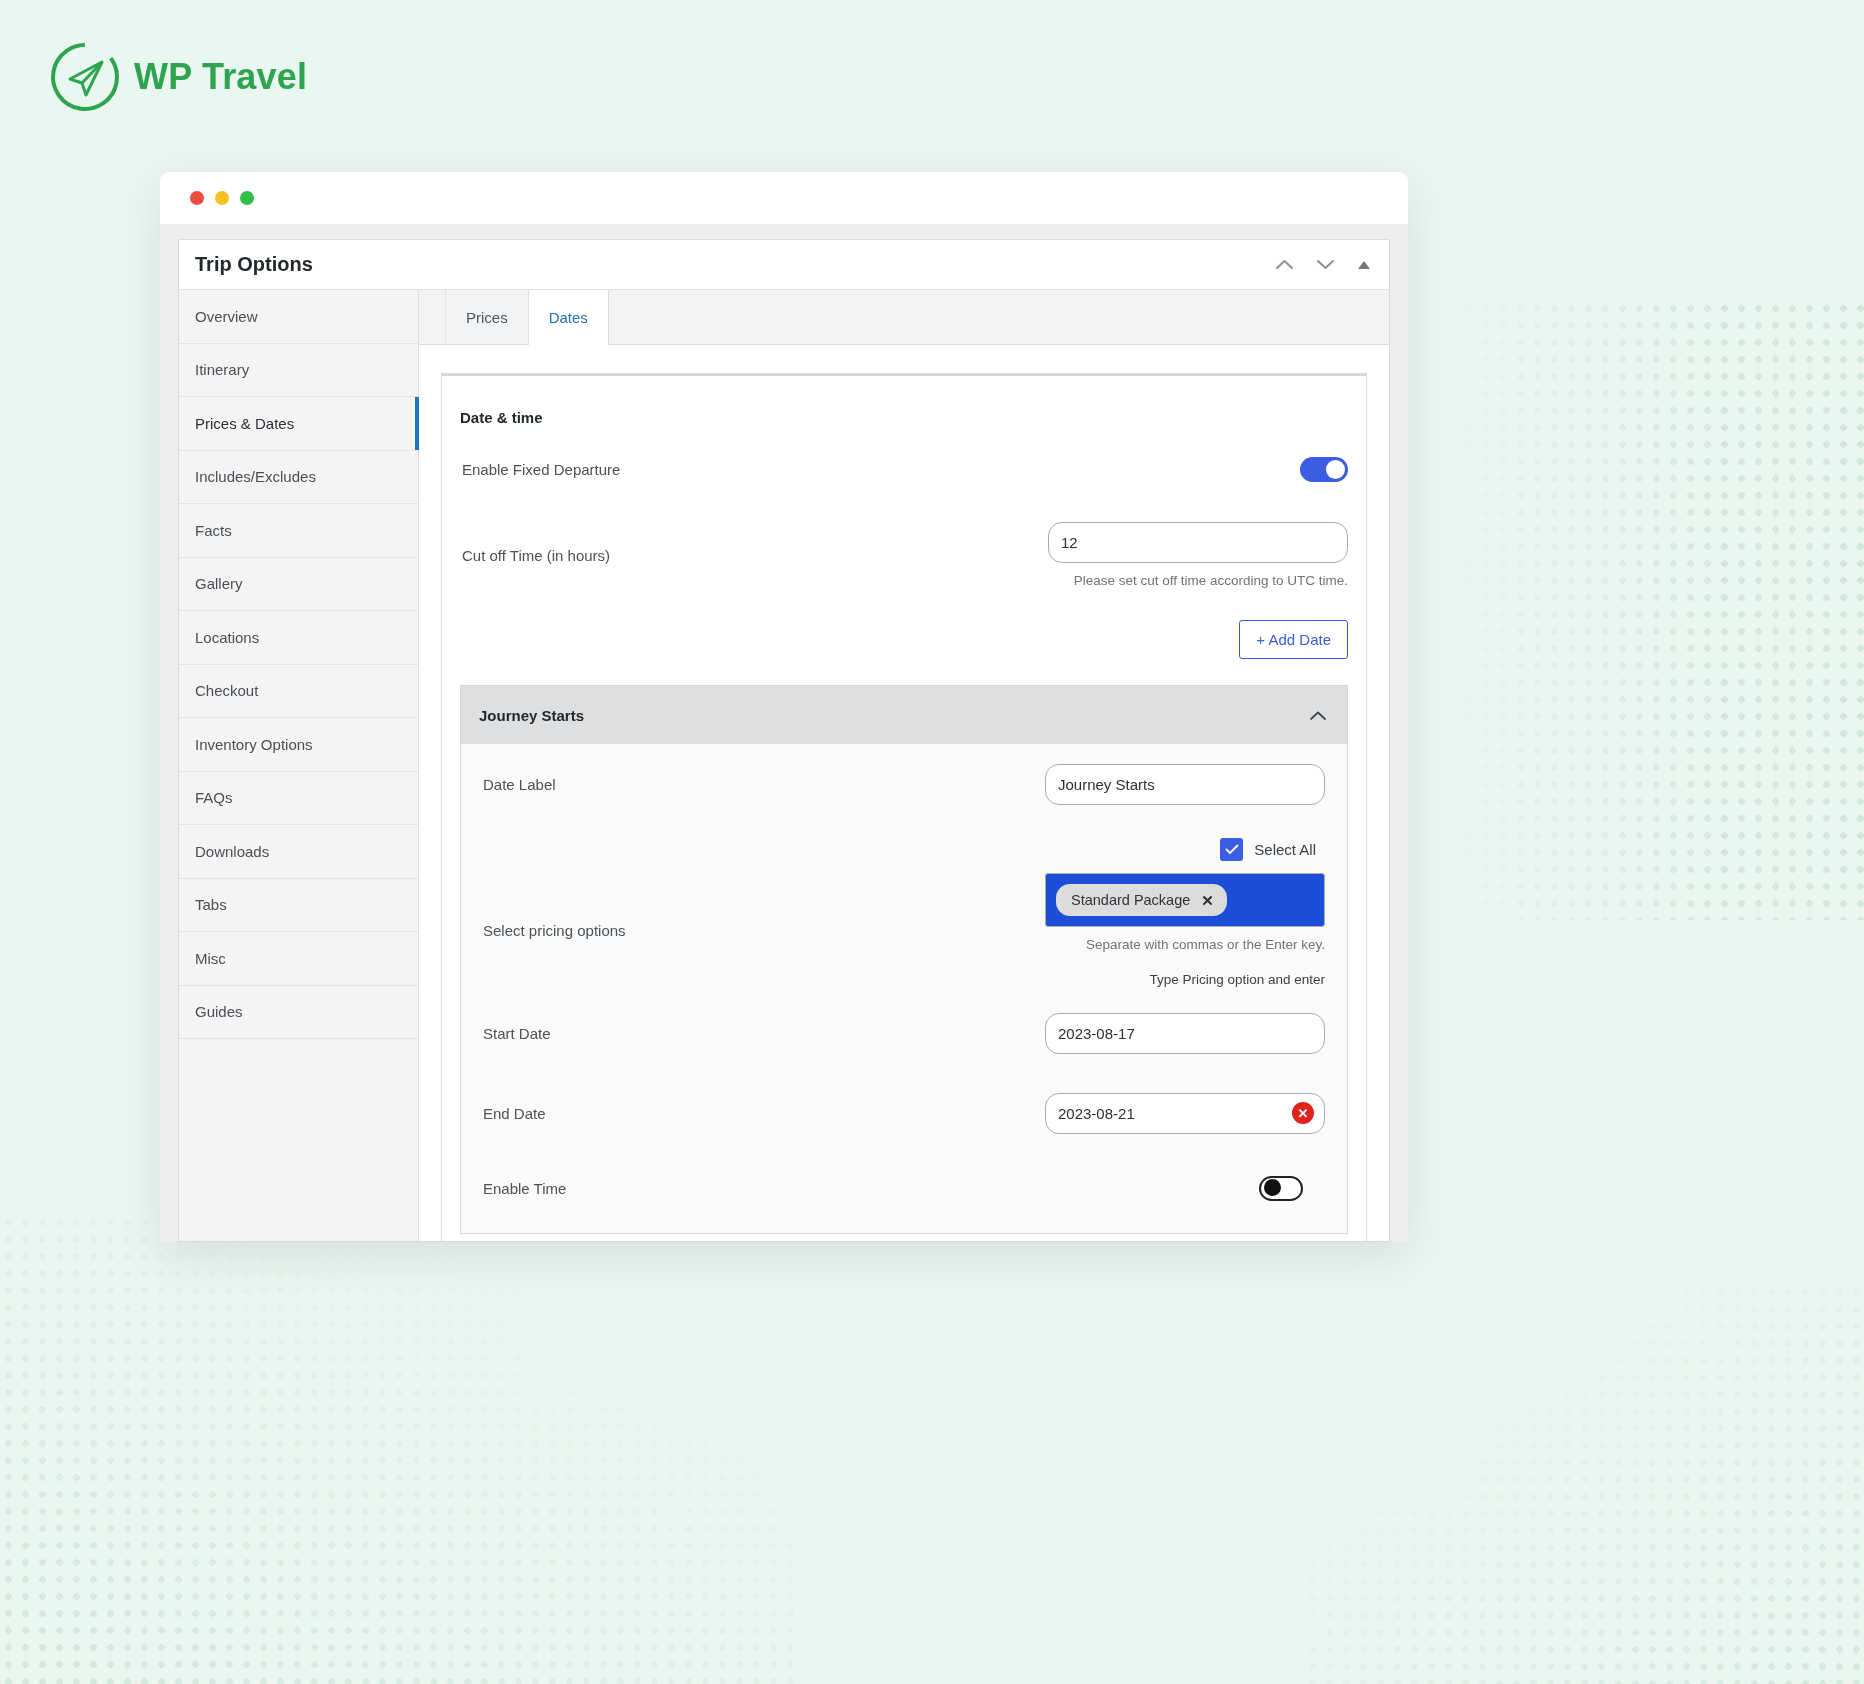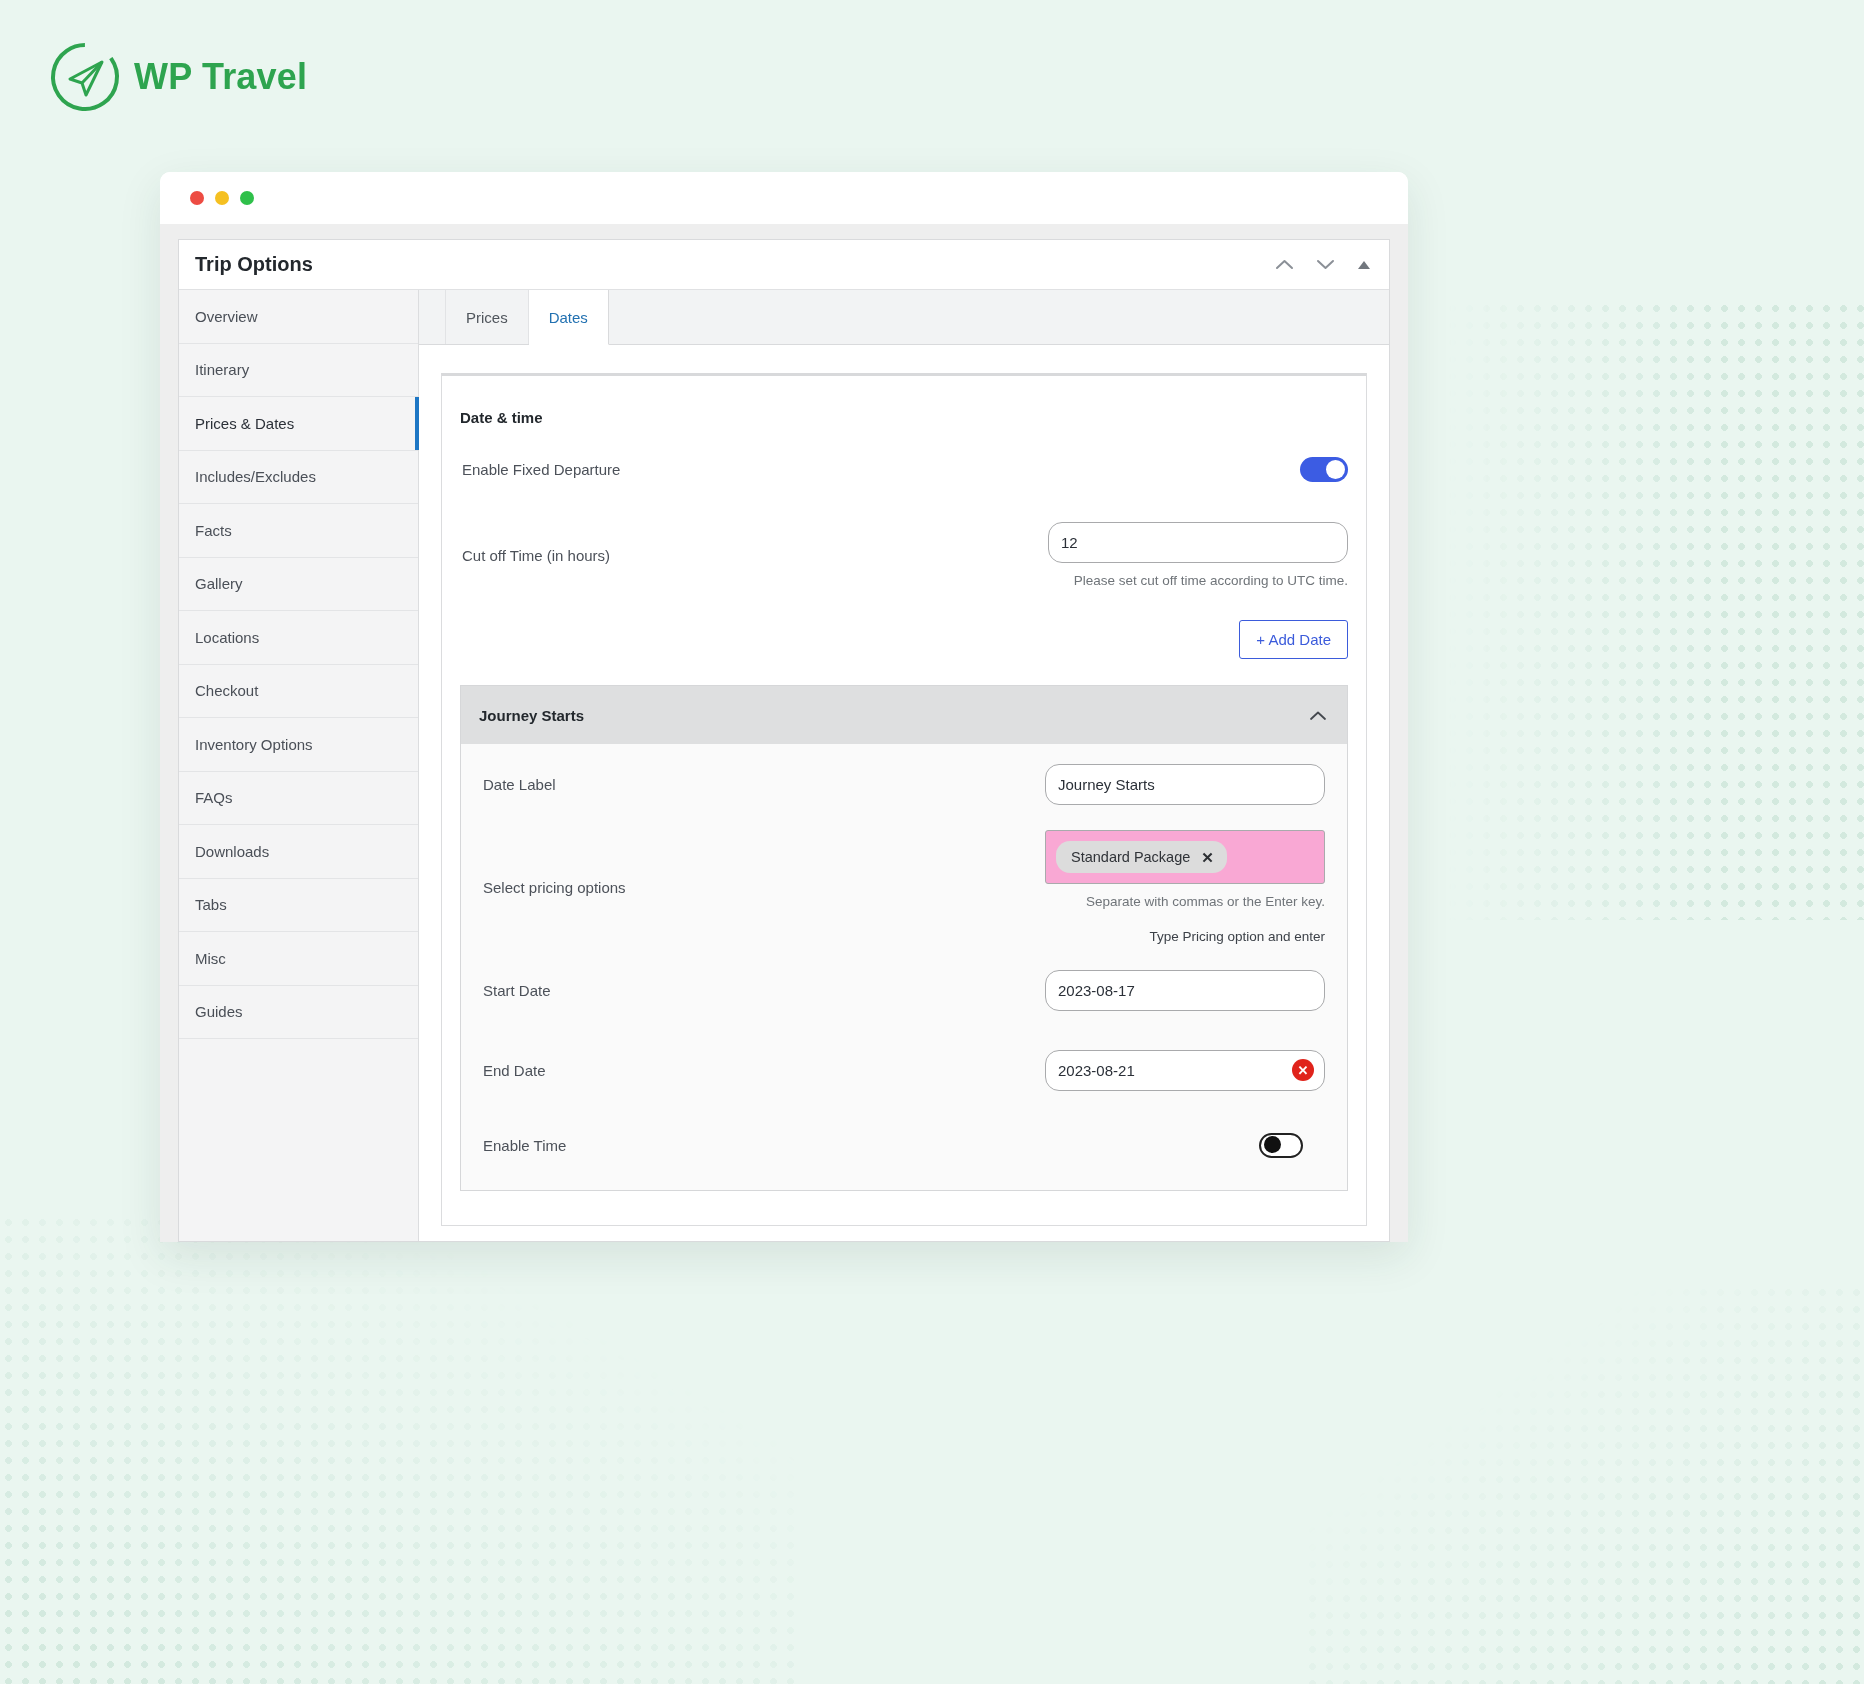--- a/index.html
+++ b/index.html
@@ -320,21 +320,21 @@
     justify-content: center;
     cursor: pointer;
     flex: none;
   }
   .checkbox svg { display: block; }
   .selectall-label { font-size: 15px; color: #3c4148; padding-right: 9px; }
 
   .tagbox {
     border: 1px solid #a9aaac;
     border-radius: 3px;
-    background: #f9a8d4;
+    background: #1d4ed8;
     min-height: 54px;
     display: flex;
     align-items: center;
     padding: 8px 10px;
   }
   .tag {
     background: #dcdcdc;
     border-radius: 14px;
     height: 32px;
     display: flex;
@@ -501,20 +501,28 @@
 
                 <div class="acc-body">
 
                   <div class="sub-row">
                     <div class="sub-label">Date Label</div>
                     <div class="sub-field">
                       <input class="txtinput" type="text" value="Journey Starts" style="">
                     </div>
                   </div>
 
+                  <div class="selectall-row">
+                    <div class="checkbox">
+                      <svg width="14" height="11" viewBox="0 0 14 11">
+                        <path d="M1.5 5.5 L5 9 L12.5 1.5" fill="none" stroke="#fff" stroke-width="1.8" stroke-linecap="round" stroke-linejoin="round"></path>
+                      </svg>
+                    </div>
+                    <div class="selectall-label">Select All</div>
+                  </div>
 
                   <div class="sub-row" style="min-height:118px">
                     <div class="sub-label">Select pricing options</div>
                     <div class="sub-field">
                       <div class="tagbox">
                         <span class="tag">
                           <span>Standard Package</span>
                           <span class="tag-x">✕</span>
                         </span>
                       </div>

